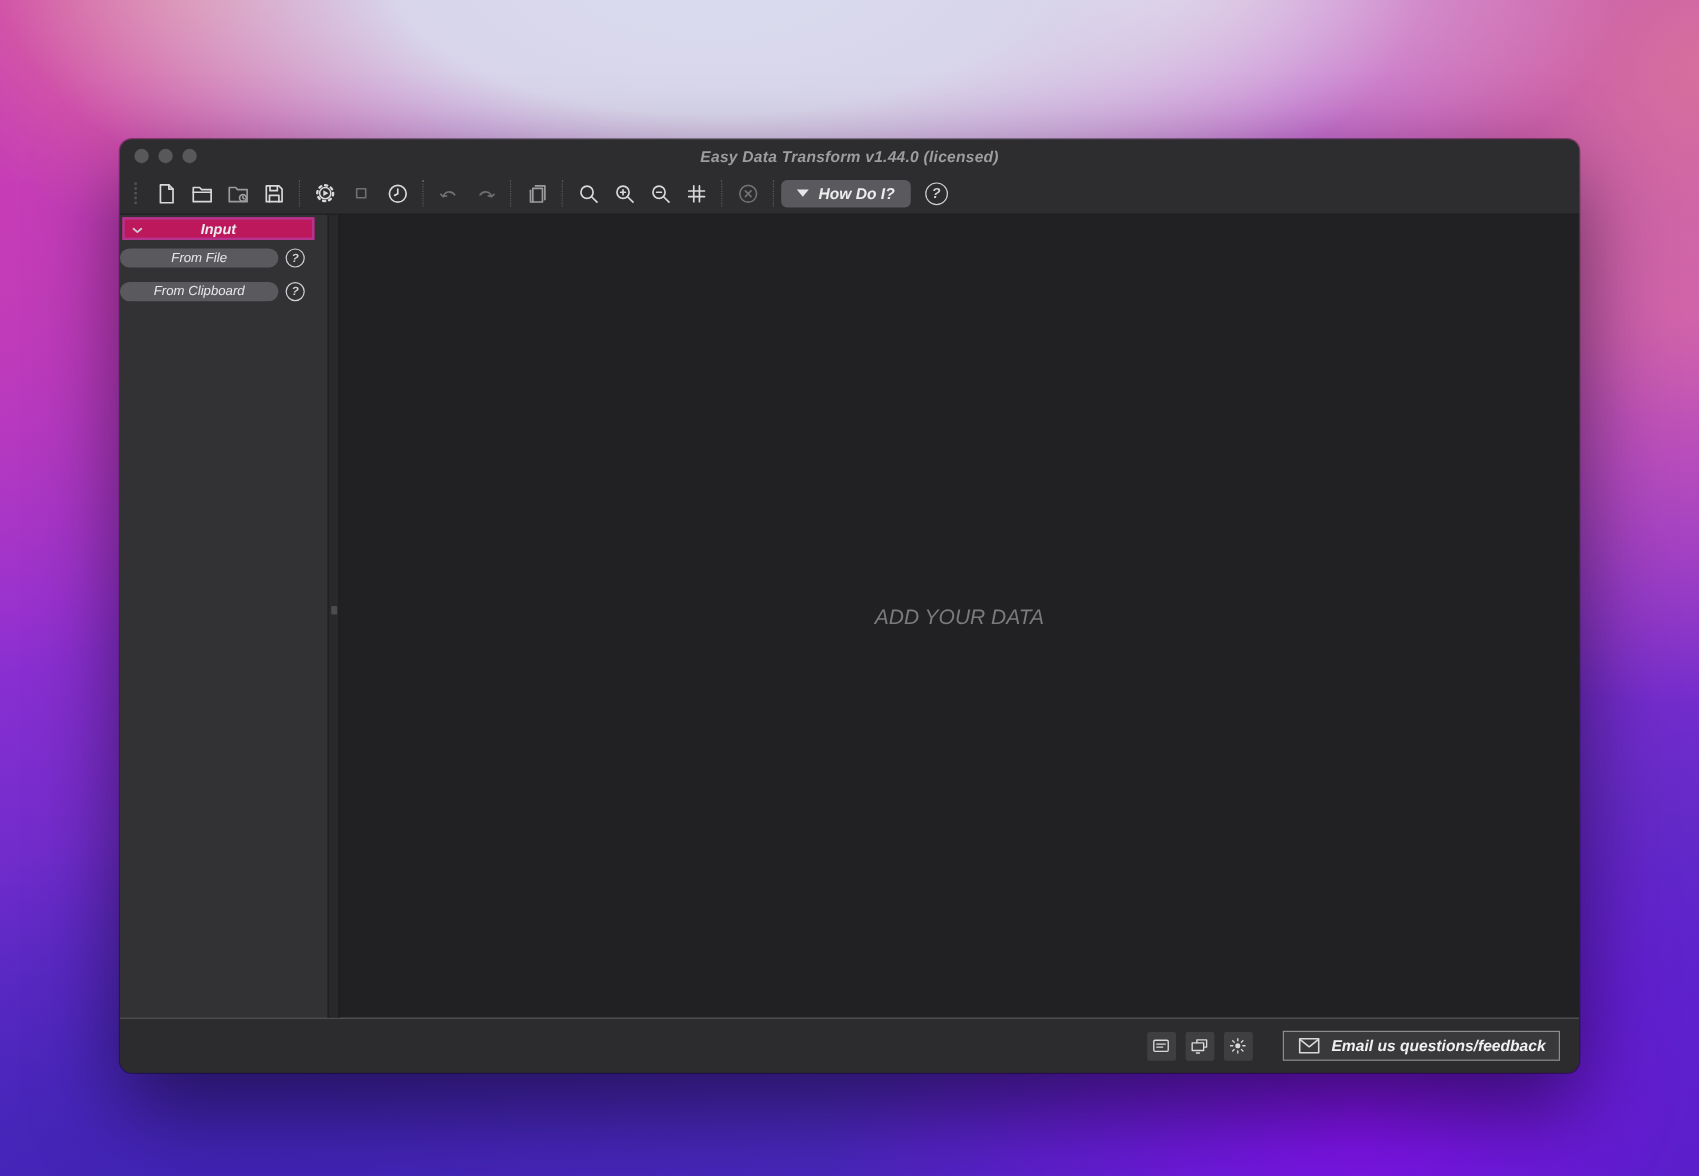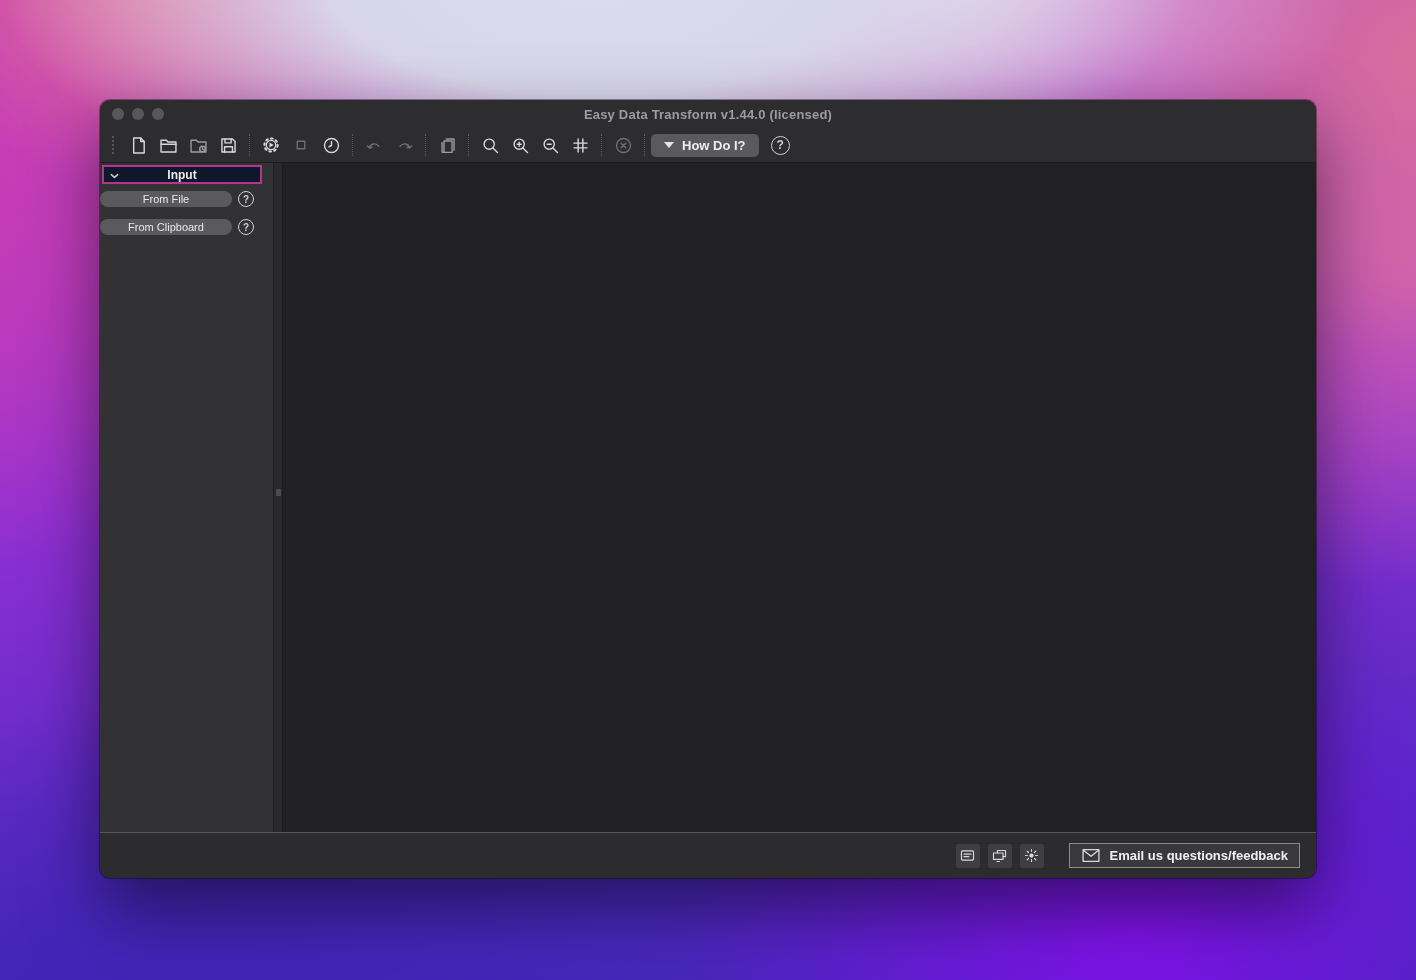--- a/index.html
+++ b/index.html
@@ -13,24 +13,24 @@
       radial-gradient(24% 30% at 101% 6%, #d7709c 0%, rgba(215,112,156,0) 100%),
       radial-gradient(26% 34% at 99% 26%, #cf5fae 0%, rgba(207,95,174,0) 100%),
       radial-gradient(20% 24% at 12% -4%, #e4708e 0%, rgba(228,112,142,0) 100%),
       radial-gradient(34% 40% at -6% 18%, #c93bb4 0%, rgba(201,59,180,0) 100%),
       radial-gradient(45% 45% at 80% 95%, #8012ea 0%, rgba(128,18,234,0) 70%),
       radial-gradient(50% 50% at 15% 105%, #3f23b4 0%, rgba(63,35,180,0) 70%),
       linear-gradient(175deg, #c24cba 4%, #ab3ac6 26%, #9130d2 46%, #6c2bcb 68%, #4e28c0 86%, #4326b6 100%);
   }
 
   .window {
-    position:absolute; left:100px; top:100px; width:1216px; height:778px;
+    position:absolute; left:100px; top:116px; width:1216px; height:778px;
     background:#2d2d2f; border-radius:10px; overflow:hidden;
     box-shadow:0 30px 70px rgba(0,0,0,.5), 0 0 0 1px rgba(0,0,0,.35);
-    display:flex; flex-direction:column;
+    display:flex; flex-direction:column;font-style:italic;
   }
 
   
   .titlebar { height:28px; flex:none; position:relative; display:flex; align-items:center; justify-content:center; }
   .traffic { position:absolute; left:12px; top:8px; display:flex; gap:8px; }
   .traffic .light { width:12px; height:12px; border-radius:50%; background:#58585a; }
   .title { font-size:13px; font-weight:700; color:#9d9da0; letter-spacing:.2px; }
 
   
   .toolbar { height:34px; flex:none; display:flex; align-items:center; padding:0 10px; }
@@ -43,21 +43,21 @@
   .fillb { fill:#d9d9db; stroke:none; }
   .how-do-i { margin:0 0; height:23px; padding:0 13px; background:#5a5a5e; border-radius:5px;
               color:#ededee; font-size:13px; font-weight:600; display:flex; align-items:center; gap:8px; }
   .tri-down { width:0; height:0; border-left:5px solid transparent; border-right:5px solid transparent; border-top:6px solid #e6e6e8; }
   .help-round { width:19px; height:19px; border:1.6px solid #cfcfd1; border-radius:50%; color:#cfcfd1;
                 font-size:12px; font-weight:700; display:flex; align-items:center; justify-content:center; margin-left:12px; }
 
   
   .content { flex:1; min-height:0; display:flex; border-top:1px solid #1d1d1f; }
   .sidebar { width:173px; flex:none; background:#323234; display:flex; flex-direction:column; }
-  .input-header { margin:2px 11px 0 2px; height:19px; border:2px solid #b5348f; background:#0f172a;
+  .input-header { margin:2px 11px 0 2px; height:19px; border:2px solid #b5348f; background:#be185d;
                   display:flex; align-items:center; position:relative; }
   .input-header .chev { position:absolute; left:5px; top:4px; }
   .input-header .lbl { flex:1; text-align:center; font-size:12px; font-weight:700; color:#ececee; }
   .side-row { display:flex; padding-left:0; gap:6px; }
   .side-row.first { margin-top:7px; }
   .side-row.second { margin-top:12px; }
   .side-btn { width:132px; height:16px; background:#5a5a5e; border-radius:8px; color:#e9e9eb;
               font-size:11px; display:flex; align-items:center; justify-content:center; }
   .mini-help { width:16px; height:16px; border:1.4px solid #d2d2d4; border-radius:50%; font-size:10px;
                font-weight:700; color:#d2d2d4; display:flex; align-items:center; justify-content:center; }
@@ -239,20 +239,21 @@
         </div>
       </div>
     </div>
 
     <div class="splitter">
       <div class="grip"></div>
     </div>
 
     <div class="canvas">
       <div class="placeholder">
+        <div>ADD YOUR DATA</div>
       </div>
     </div>
   </div>
 
   <div class="footer">
     <div class="ft-btn">
       <svg class="ic" width="17" height="17" viewBox="0 0 24 24">
         <rect x="3.5" y="5.5" width="17" height="13" rx="1.5"></rect>
           <path d="M7 10h10M7 13.5h7"></path>
       </svg>

